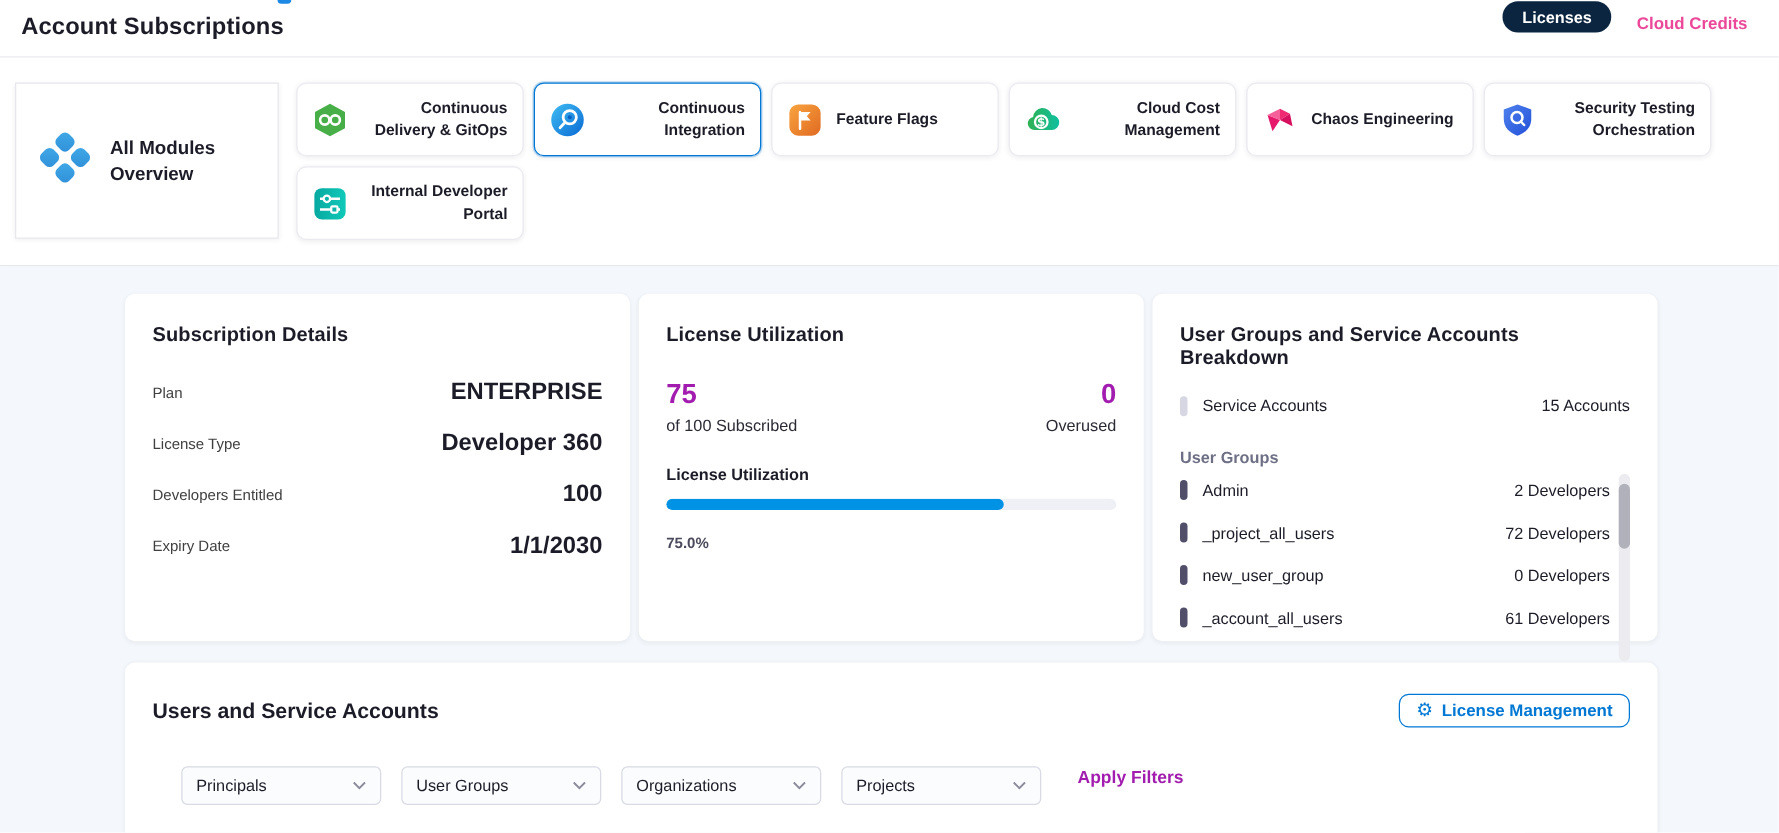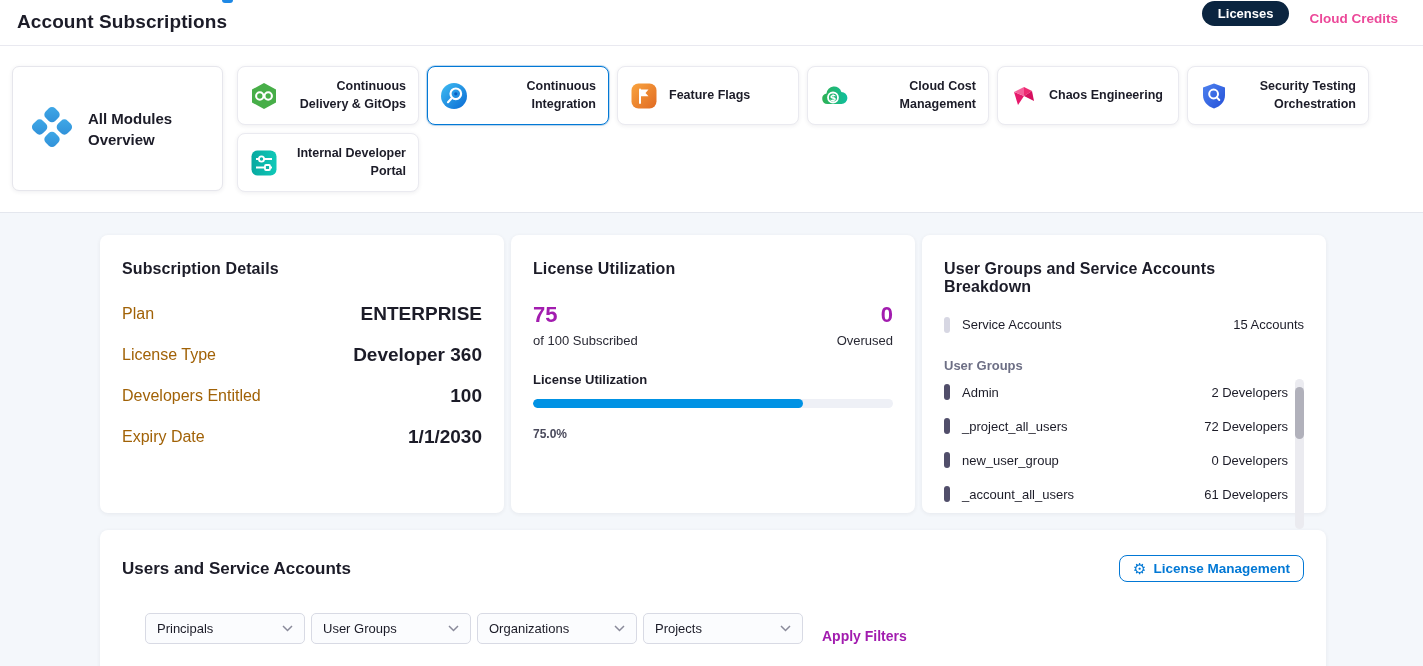--- a/index.html
+++ b/index.html
@@ -13,40 +13,40 @@
   .header-right { display:flex; align-items:center; gap:20px; margin-top:0; }
   .pill-btn { background:#0b2540; color:#fff; font-size:13px; font-weight:700;
     border:none; border-radius:13px; padding:5px 16px; cursor:pointer; }
   .link-btn { color:#ec4899; font-size:13.5px; font-weight:700; text-decoration:none; cursor:pointer; margin-top:11px; }
   .top-fragment { position:absolute; left:222px; top:0; width:11px; height:3px;
     background:#1e88e5; border-radius:0 0 3px 3px; }
 
   
   .module-bar { background:#fff; padding:20px 12px 21px; display:flex; gap:14px; align-items:flex-start;
     border-bottom:1px solid #e4e7ee; box-shadow:0 1px 3px rgba(40,41,61,.05); height:167px; }
-  .overview-card { width:211px; height:125px; background:#fff; border:1px solid #e6e6ec; border-radius:7px;
+  .overview-card { width:211px; height:125px; background:#fff; border:1px solid #e6e6ec; border-radius:0;
     box-shadow:0 1px 4px rgba(40,41,61,.08); display:flex; align-items:center; gap:13px; padding:0 16px; cursor:pointer; }
   .overview-card .label { font-size:15px; font-weight:700; color:#1c1c28; line-height:1.4; }
   .module-cards { flex:1; display:flex; flex-wrap:wrap; gap:8px; align-content:flex-start;text-align:right; }
   .module-card { width:182px; height:59px; background:#fff; border:1px solid #eaeaf0; border-radius:8px;
     box-shadow:0 1px 4px rgba(40,41,61,.08); display:flex; align-items:center; gap:11px; padding:0 12px; cursor:pointer; }
   .module-card.selected { border:1px solid #0278d5; box-shadow:0 0 0 1px rgba(2,120,213,.25), 0 1px 4px rgba(40,41,61,.08); }
   .module-card .label { font-size:12.5px; font-weight:600; color:#1c1c28; line-height:1.4; }
   .micon { flex:0 0 28px; width:28px; height:28px; }
 
   
   .main { background:#f4f7fb; height:453px; padding-top:22px; }
   .cards-row { display:flex; gap:7px; margin:0 97px 0 100px; }
   .card { flex:1; background:#fff; border-radius:8px; box-shadow:0 1px 4px rgba(40,41,61,.07);
     padding:25px 22px; height:278px; position:relative; }
   .card-title { font-size:16px; font-weight:700; color:#1c1c28; letter-spacing:.1px; }
 
   .detail-rows { margin-top:25px; }
   .detail-row { display:flex; justify-content:space-between; align-items:center; margin-bottom:19px; }
-  .detail-row .lbl { font-size:16px; color:#a16207; }
+  .detail-row .lbl { font-size:12px; color:#404040; }
   .detail-row .val { font-size:19px; font-weight:700; color:#1c1c28; }
 
   .util-stats { display:flex; justify-content:space-between; margin-top:24px; }
   .util-stats .big { font-size:22px; font-weight:700; color:#a21caf; }
   .util-stats .cap { font-size:13px; color:#2a2a35; margin-top:5px; }
   .util-stats .right { text-align:right; }
   .bar-label { font-size:13px; font-weight:700; color:#1c1c28; margin-top:24px; }
   .bar-track { margin-top:12px; height:9px; border-radius:5px; background:#eef0f6; overflow:hidden; cursor:default; }
   .bar-fill { height:100%; border-radius:5px; background:#0092e4; }
   .percent { font-size:12px; font-weight:700; color:#4a4a5c; margin-top:19px; }
@@ -67,21 +67,21 @@
 
   
   .bottom-card { margin:17px 97px 0 100px; background:#fff; border-radius:8px 8px 0 0;
     box-shadow:0 1px 4px rgba(40,41,61,.07); padding:25px 22px; height:160px; }
   .bottom-head { display:flex; justify-content:space-between; align-items:center; }
   .bottom-title { font-size:17px; font-weight:700; color:#1c1c28; }
   .lm-btn { display:flex; align-items:center; gap:7px; border:1px solid #0278d5; background:#fff;
     color:#0278d5; font-size:13.5px; font-weight:700; border-radius:8px; padding:5px 13px; cursor:pointer;
     font-family:"Liberation Sans","DejaVu Sans",sans-serif; }
   .lm-btn .gear { font-size:15px; line-height:1; }
-  .filters-row { margin-top:31px; margin-left:23px; display:flex; align-items:flex-end; gap:6px; }
+  .filters-row { margin-top:31px; margin-left:23px; display:flex; align-items:flex-start; gap:16px; }
   .dropdown { width:160px; height:31px; border:1px solid #d8dae4; border-radius:5px; background:#fbfcfe;
     display:flex; align-items:center; justify-content:space-between; padding:0 11px; cursor:pointer; }
   .dropdown .ph { font-size:13px; color:#1c1c28; }
   .apply-link { margin-left:13px; color:#a21caf; font-size:14px; font-weight:700; cursor:pointer; text-decoration:none; }
 </style>
 </head>
 <body>
 
 <div class="header">
   <div class="top-fragment"></div>

